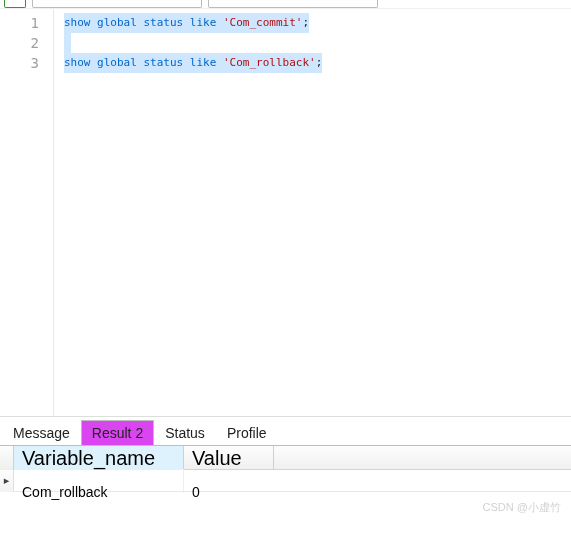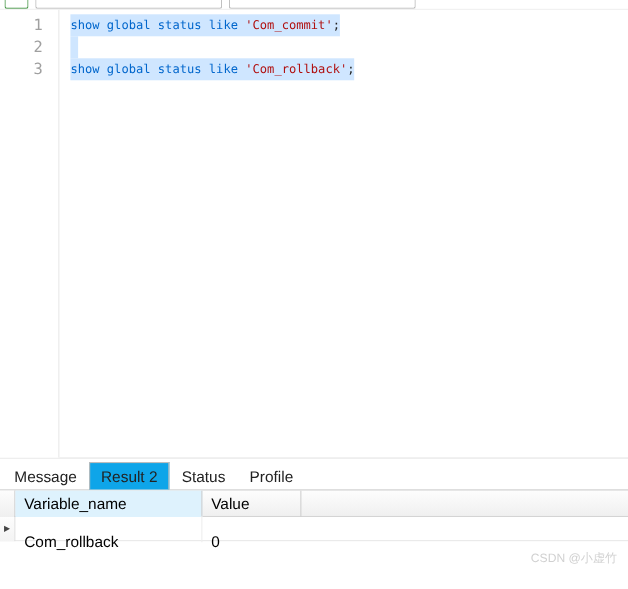--- a/index.html
+++ b/index.html
@@ -93,31 +93,31 @@
     padding: 4px 10px 4px 10px;
     color: #222;
     cursor: pointer;
     border: 1px solid transparent;
     border-bottom: none;
     position: relative;
     top: 1px;
   }
   .tab.active {
     border-color: #bdbdbd;
-    background: #0ea5e9;
+    background: #d946ef;
   }
   .grid {
     border-top: 1px solid #bdbdbd;
   }
   .grid-hdr {
     display: flex;
     height: 24px;
     background: linear-gradient(#fdfdfd, #f0f0f0);
     border-bottom: 1px solid #d4d4d4;
-    font-size: 14px;
+    font-size: 20px;
   }
   .grid-corner {
     width: 14px; height: 24px;
     border-right: 1px solid #d0d0d0;
     background: linear-gradient(#fdfdfd,#efefef);
   }
   .hdr-cell {
     padding: 0 8px;
     height: 24px;
     line-height: 24px;

